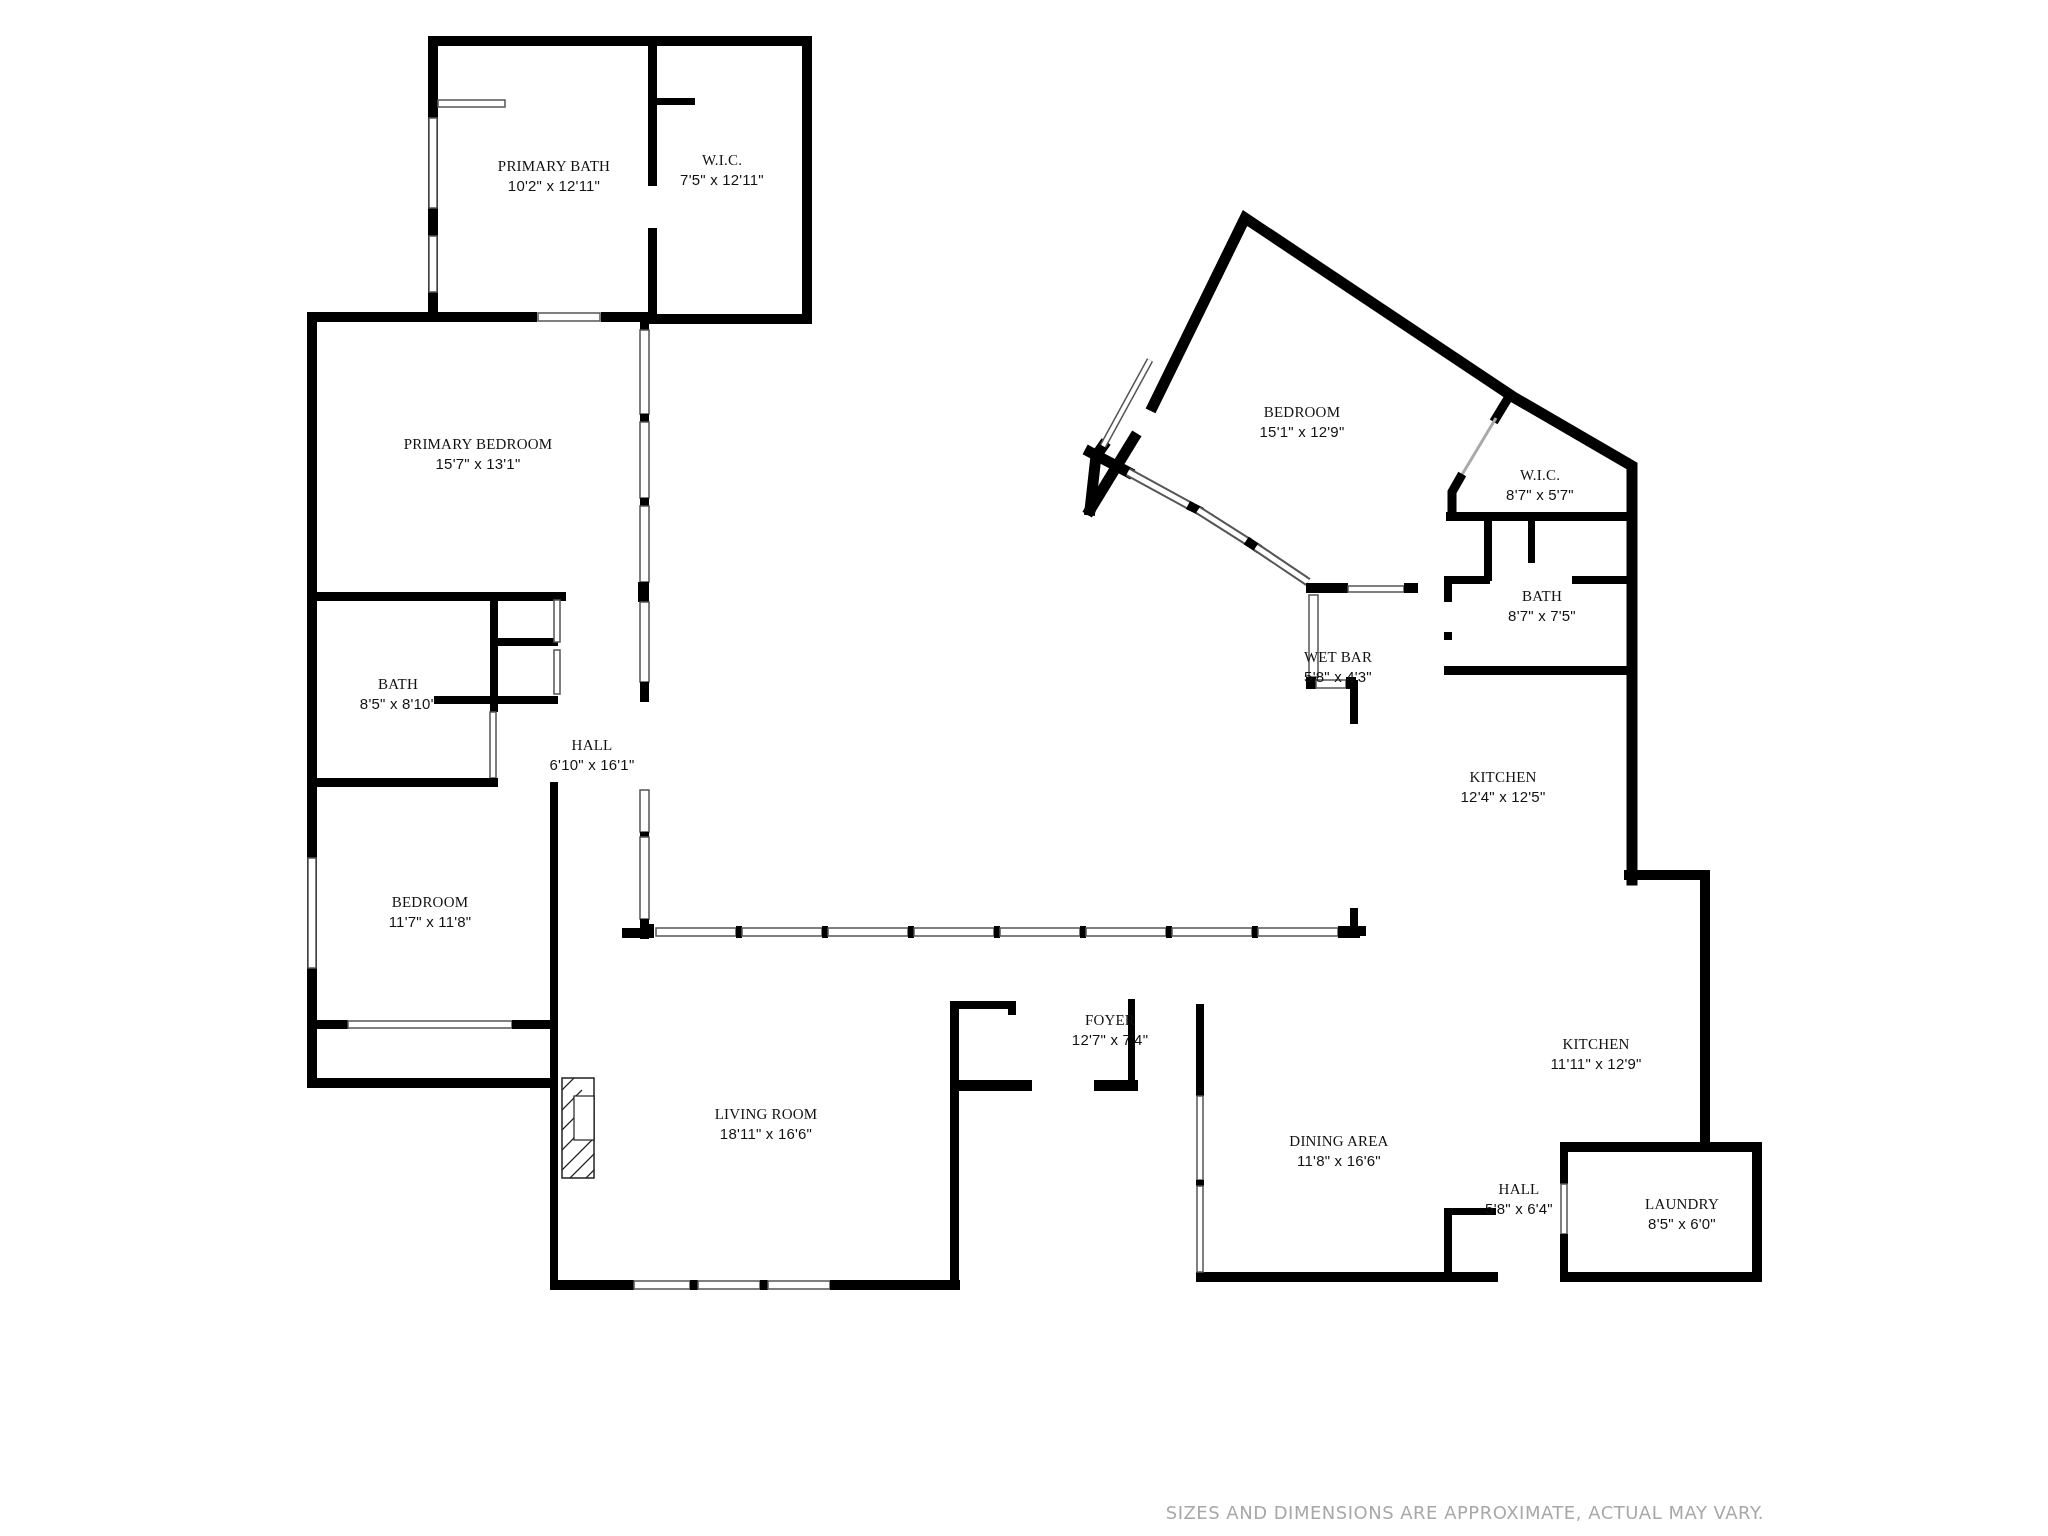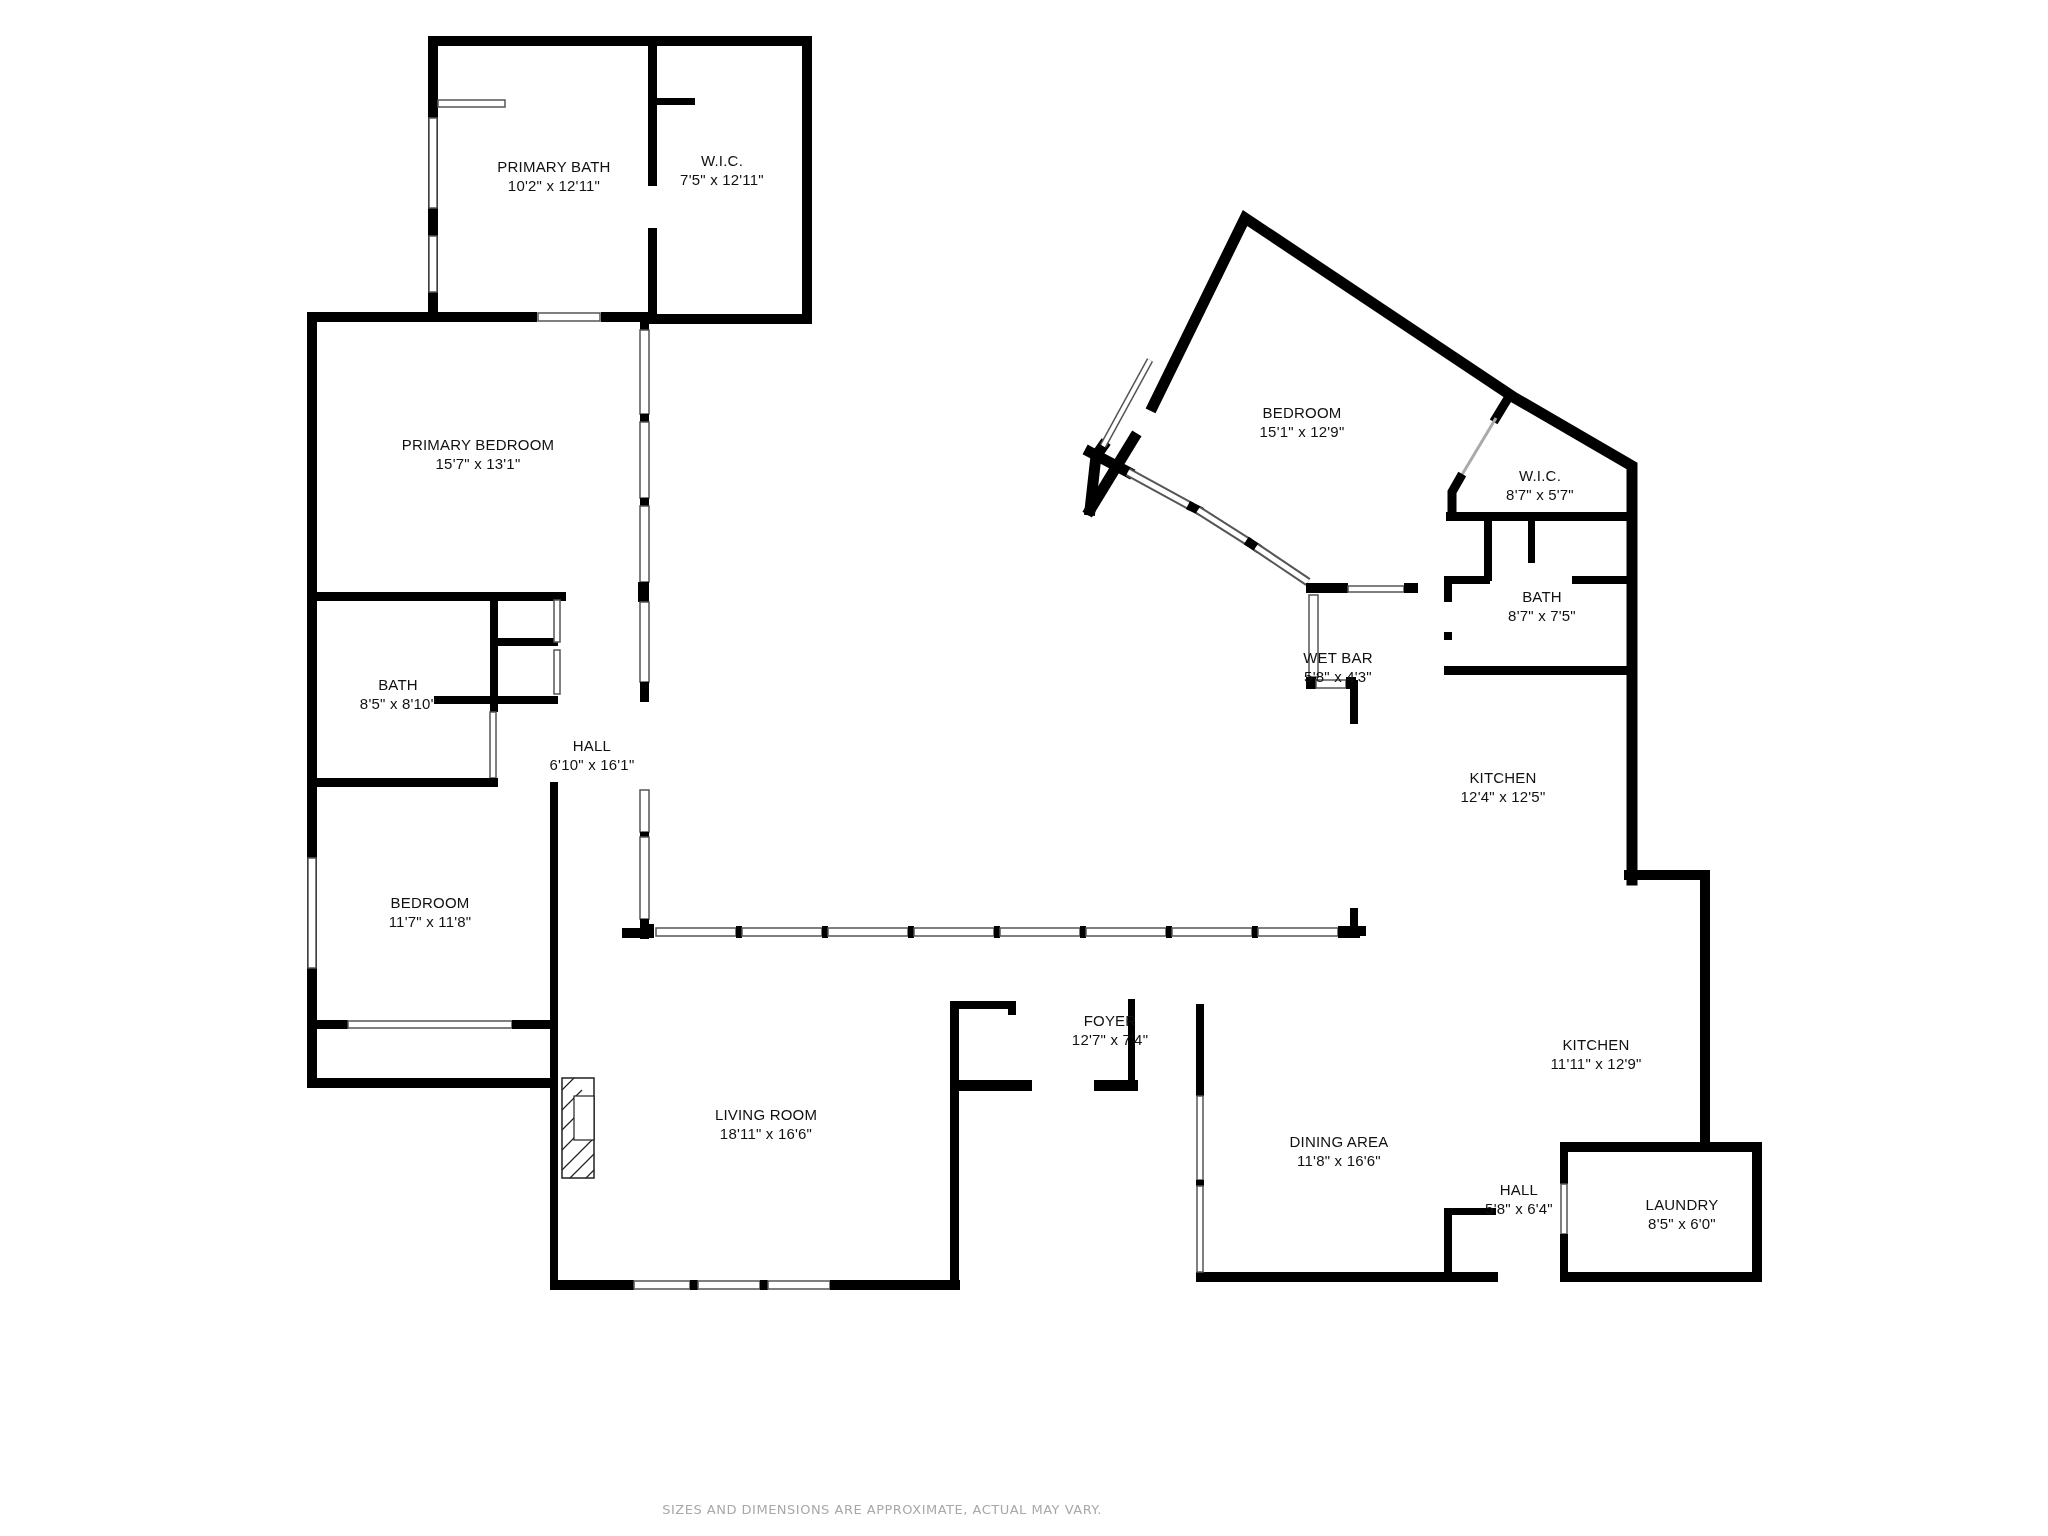--- a/index.html
+++ b/index.html
@@ -3,23 +3,23 @@
 <meta charset="utf-8">
 <style>
   html, body { margin: 0; padding: 0; background: #ffffff; }
   body { width: 2048px; height: 1536px; position: relative; overflow: hidden; font-family: "Liberation Sans", sans-serif; }
   #plan { position: absolute; left: 0; top: 0; width: 2048px; height: 1536px; }
   .wall { fill: #000; }
   .wline { stroke: #000; fill: none; stroke-linecap: square; }
   .win { fill: #fff; stroke: #555; stroke-width: 1.5; }
   .opening { fill: #fff; }
   .room-label { position: absolute; text-align: center; color: #111; font-size: 15px; line-height: 19px; transform: translate(-50%, -50%); white-space: nowrap; letter-spacing: 0.2px; }
-  .room-label .name { display: block; }
+  .room-label .name { display: block; font-family: Liberation Serif, serif; }
   .room-label .dim { display: block; }
-  .disclaimer { position: absolute; left: 0; width: 1764px; top: 1502px; text-align: center; font-size: 13px; color: #a8a8a8; letter-spacing: 0.5px; font-family: "DejaVu Sans", sans-serif; }
+  .disclaimer { position: absolute; left: 0; width: 1764px; top: 1502px; text-align: right; font-size: 18px; color: #a8a8a8; letter-spacing: 0.5px; font-family: "DejaVu Sans", sans-serif; }
 </style>
 </head>
 <body>
 
 <svg id="plan" viewBox="0 0 2048 1536" xmlns="http://www.w3.org/2000/svg">
 
   <g>
     <rect class="wall" x="428" y="36" width="384" height="10"></rect>
     <rect class="wall" x="428" y="36" width="10" height="280"></rect>
     <rect class="wall" x="802" y="36" width="10" height="288"></rect>

